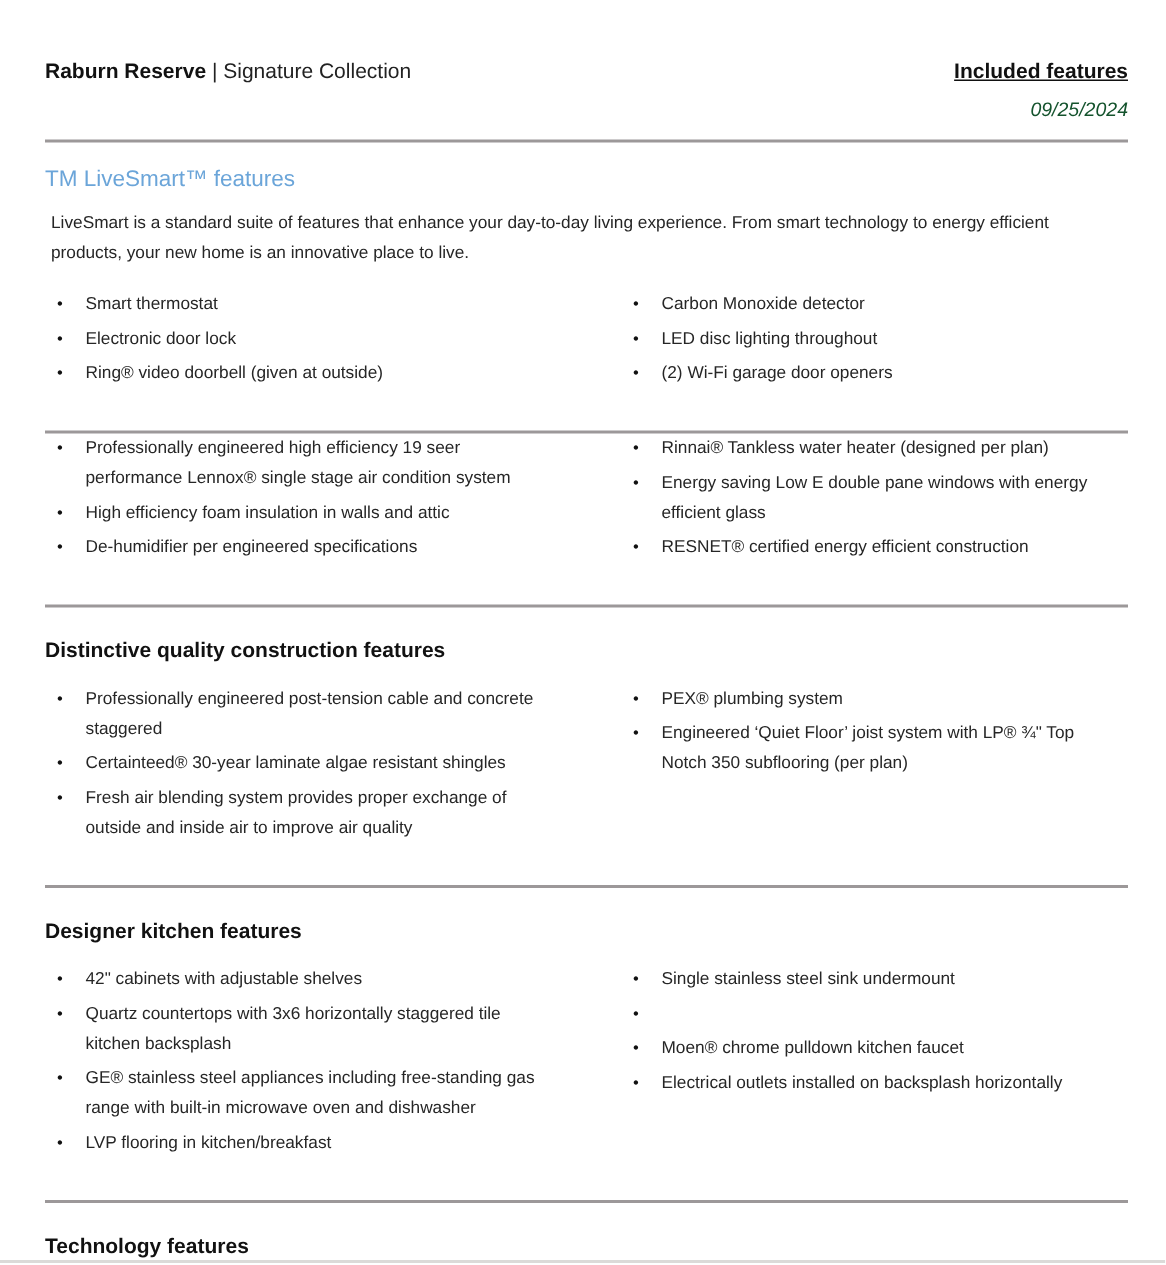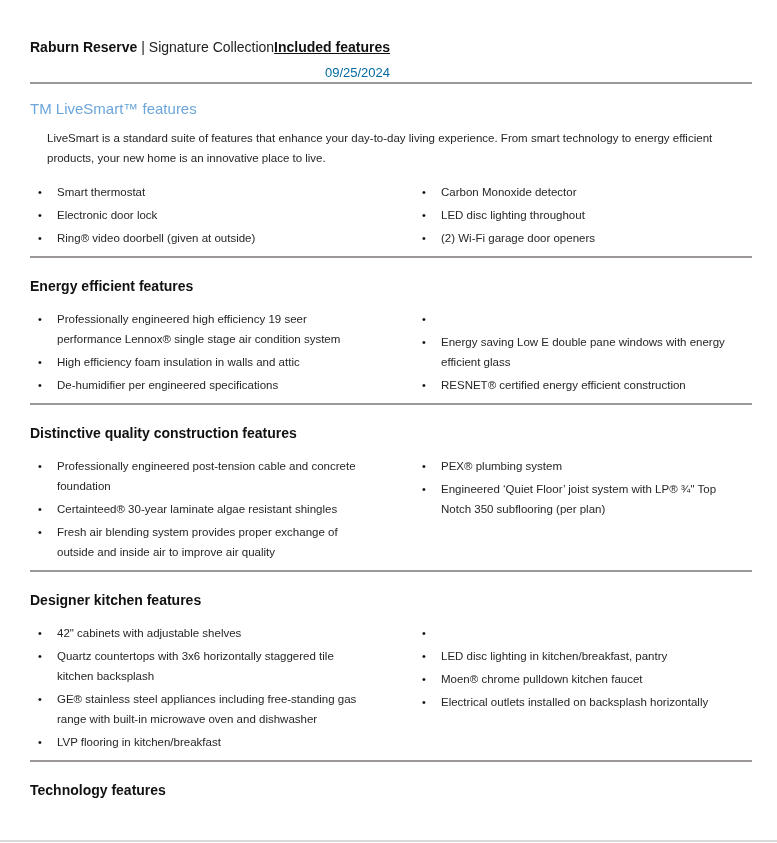--- a/index.html
+++ b/index.html
@@ -23,22 +23,23 @@
     left: 0;
     bottom: 1px;
     width: 100%;
     height: 2px;
     background: #dcdad8;
   }
 
   
   .doc-header {
     display: flex;
+    justify-content: space-between;
     align-items: flex-start;
-    padding-bottom: 2px;
+    padding-bottom: 13px;
     border-bottom: 2px solid #9c9899;
   }
   .header-left {
     font-size: 14px;
     line-height: 18px;
     color: #222222;
     white-space: nowrap;
   }
   .community-name {
     font-weight: bold;
@@ -49,49 +50,50 @@
   }
   .included-title {
     font-size: 14px;
     line-height: 18px;
     font-weight: bold;
     color: #111111;
     text-decoration: underline;
   }
   .doc-date {
     font-size: 13px;
-    color: #0369a1;
+    font-style: italic;
+    color: #14532d;
     margin-top: 9px;
   }
 
   
   .section {
     border-bottom: 2px solid #9c9899;
-    padding-bottom: 5px;
+    padding-bottom: 25px;
   }
   .section:last-child {
     border-bottom: none;
   }
   .section-heading {
     font-size: 14px;
     font-weight: bold;
     color: #111111;
     margin: 19px 0 14px 0;
     line-height: 18px;
   }
   .section-heading.accent {
     font-weight: normal;
     font-size: 15px;
     margin: 16px 0 10px 0;
   }
   .section-intro {
     font-size: 11.5px;
     line-height: 20px;
     max-width: 700px;
-    margin: 0 0 14px 17px;
+    margin: 0 0 14px 4px;
     color: #262626;
   }
   .cols {
     display: flex;
   }
   .col-left {
     flex: none;
     width: 392px;
   }
   .col-right {
@@ -174,21 +176,20 @@
               <li>
                 <span class="bullet">•</span>
                 <span class="item-text">(2) Wi-Fi garage door openers</span>
               </li>
             </ul>
       </div>
     </div>
   </div>
 
   <div class="section">
-    <div class="section-heading">Energy efficient features</div>
 
     <div class="cols">
       <div class="col-left">
         <ul class="feature-list">
               <li>
                 <span class="bullet">•</span>
                 <span class="item-text">Professionally engineered high efficiency 19 seer performance Lennox® single stage air condition system</span>
               </li>
               <li>
                 <span class="bullet">•</span>
@@ -197,20 +198,21 @@
               <li>
                 <span class="bullet">•</span>
                 <span class="item-text">De-humidifier per engineered specifications</span>
               </li>
             </ul>
       </div>
       <div class="col-right">
         <ul class="feature-list">
               <li>
                 <span class="bullet">•</span>
+                <span class="item-text">Rinnai® Tankless water heater (designed per plan)</span>
               </li>
               <li>
                 <span class="bullet">•</span>
                 <span class="item-text">Energy saving Low E double pane windows with energy efficient glass</span>
               </li>
               <li>
                 <span class="bullet">•</span>
                 <span class="item-text">RESNET® certified energy efficient construction</span>
               </li>
             </ul>
@@ -219,21 +221,21 @@
   </div>
 
   <div class="section">
     <div class="section-heading">Distinctive quality construction features</div>
 
     <div class="cols">
       <div class="col-left">
         <ul class="feature-list">
               <li>
                 <span class="bullet">•</span>
-                <span class="item-text">Professionally engineered post-tension cable and concrete foundation</span>
+                <span class="item-text">Professionally engineered post-tension cable and concrete staggered</span>
               </li>
               <li>
                 <span class="bullet">•</span>
                 <span class="item-text">Certainteed® 30-year laminate algae resistant shingles</span>
               </li>
               <li>
                 <span class="bullet">•</span>
                 <span class="item-text">Fresh air blending system provides proper exchange of outside and inside air to improve air quality</span>
               </li>
             </ul>
@@ -274,24 +276,24 @@
               <li>
                 <span class="bullet">•</span>
                 <span class="item-text">LVP flooring in kitchen/breakfast</span>
               </li>
             </ul>
       </div>
       <div class="col-right">
         <ul class="feature-list">
               <li>
                 <span class="bullet">•</span>
-              </li>
-              <li>
-                <span class="bullet">•</span>
-                <span class="item-text">LED disc lighting in kitchen/breakfast, pantry</span>
+                <span class="item-text">Single stainless steel sink undermount</span>
+              </li>
+              <li>
+                <span class="bullet">•</span>
               </li>
               <li>
                 <span class="bullet">•</span>
                 <span class="item-text">Moen® chrome pulldown kitchen faucet</span>
               </li>
               <li>
                 <span class="bullet">•</span>
                 <span class="item-text">Electrical outlets installed on backsplash horizontally</span>
               </li>
             </ul>

